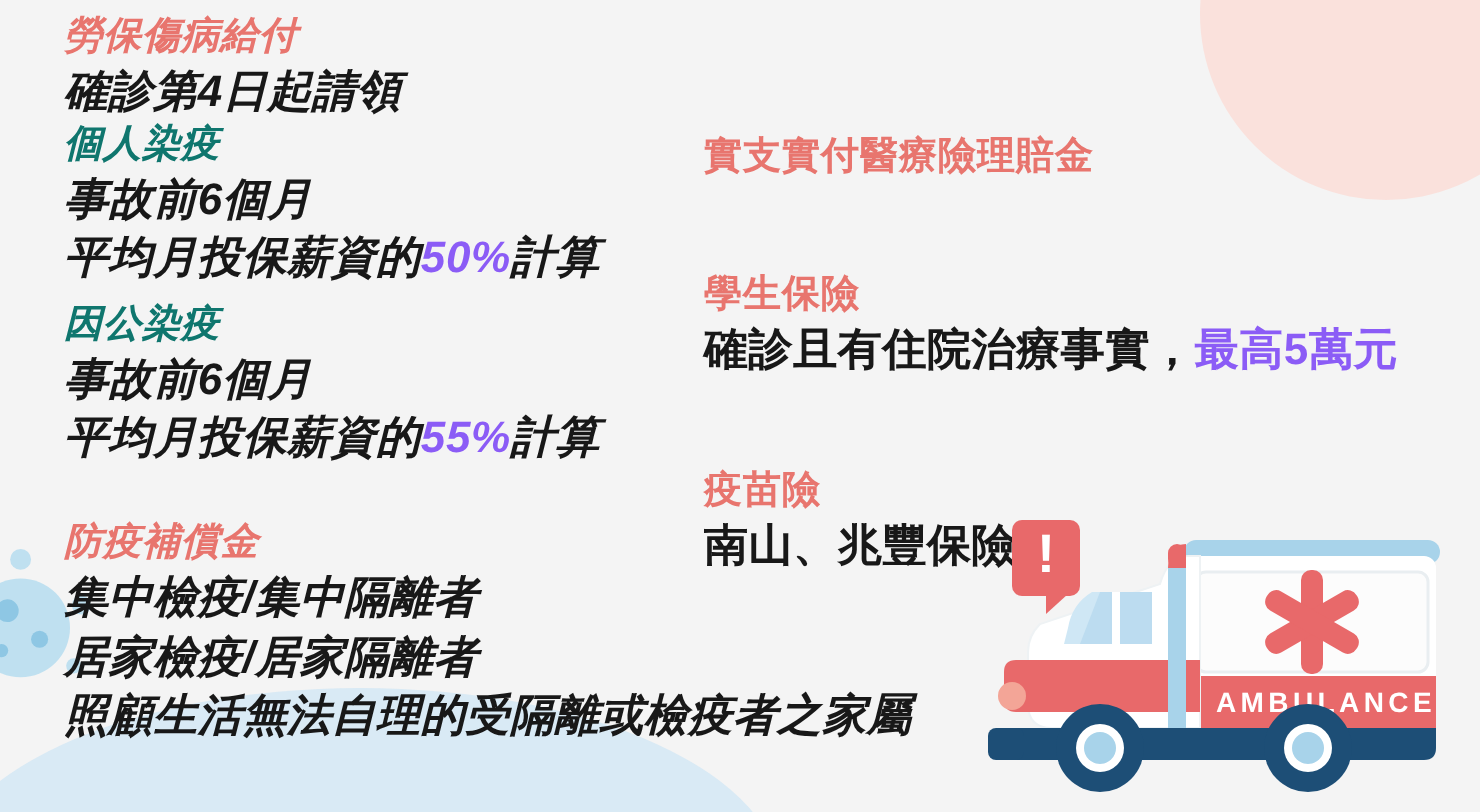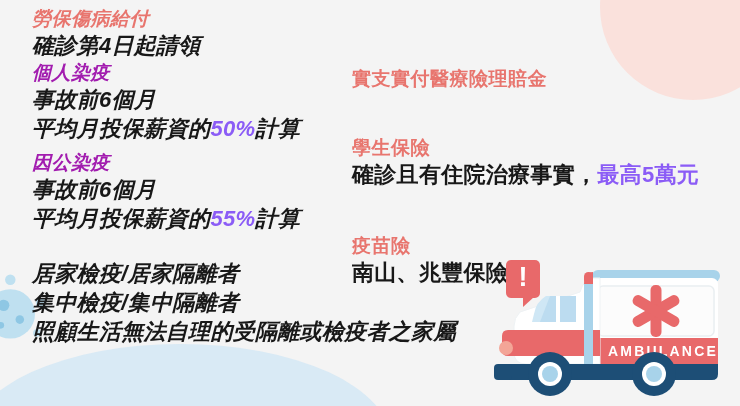--- a/index.html
+++ b/index.html
@@ -59,21 +59,21 @@
 
   .block { margin-bottom: 0; }
 
   .heading {
     font-weight: 700;
     letter-spacing: .5px;
     line-height: 1.32;
     white-space: nowrap;
   }
   .heading.red   { color: #e8756e; }
-  .heading.green { color: #a21caf; }
+  .heading.green { color: #0f766e; }
 
   .line {
     color: #181818;
     font-weight: 700;
     line-height: 1.32;
     letter-spacing: .3px;
     white-space: nowrap;
   }
   .accent-blue { color: #8b5cf6; }
   .accent-blue-strong { color: #3283cb; }
@@ -169,25 +169,26 @@
         <span>事故前6個月</span>
       </div>
       <div class="line s-body">
         <span>平均月投保薪資的</span><span class="accent-blue">55%</span><span>計算</span>
       </div>
     </div>
 
     <div class="gap-lg"></div>
 
     <div class="block">
+      <div class="heading red s-head">防疫補償金</div>
+      <div class="line s-body">
+        <span>集中檢疫/集中隔離者</span>
+      </div>
       <div class="line s-body">
         <span>居家檢疫/居家隔離者</span>
-      </div>
-      <div class="line s-body">
-        <span>集中檢疫/集中隔離者</span>
       </div>
       <div class="line s-body">
         <span>照顧生活無法自理的受隔離或檢疫者之家屬</span>
       </div>
     </div>
   </div>
 
   <div class="col col-right">
 
     <div class="block">

